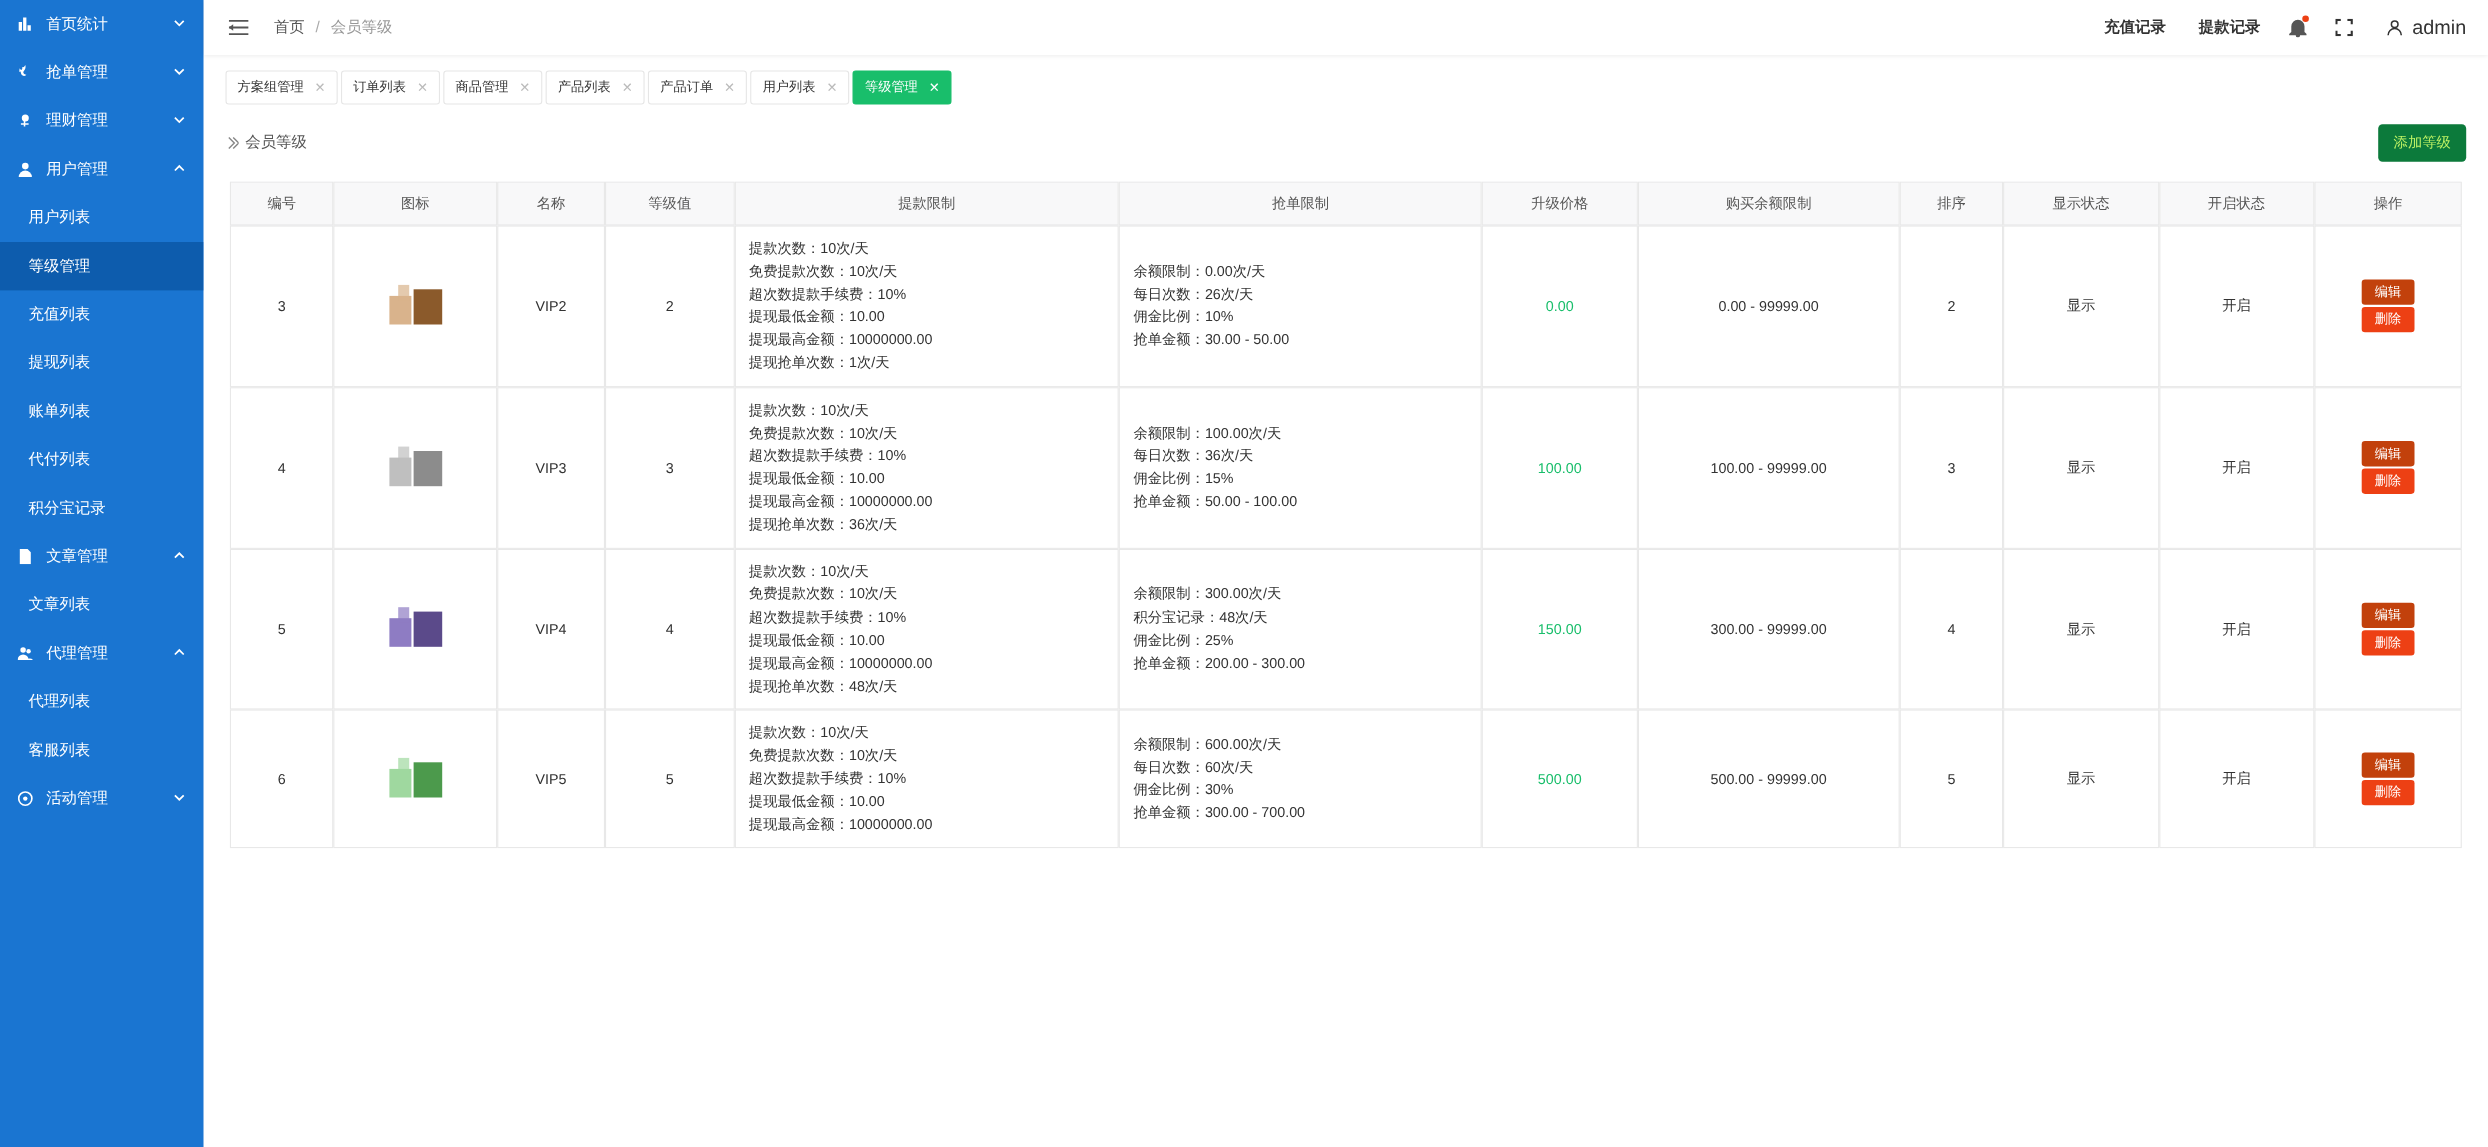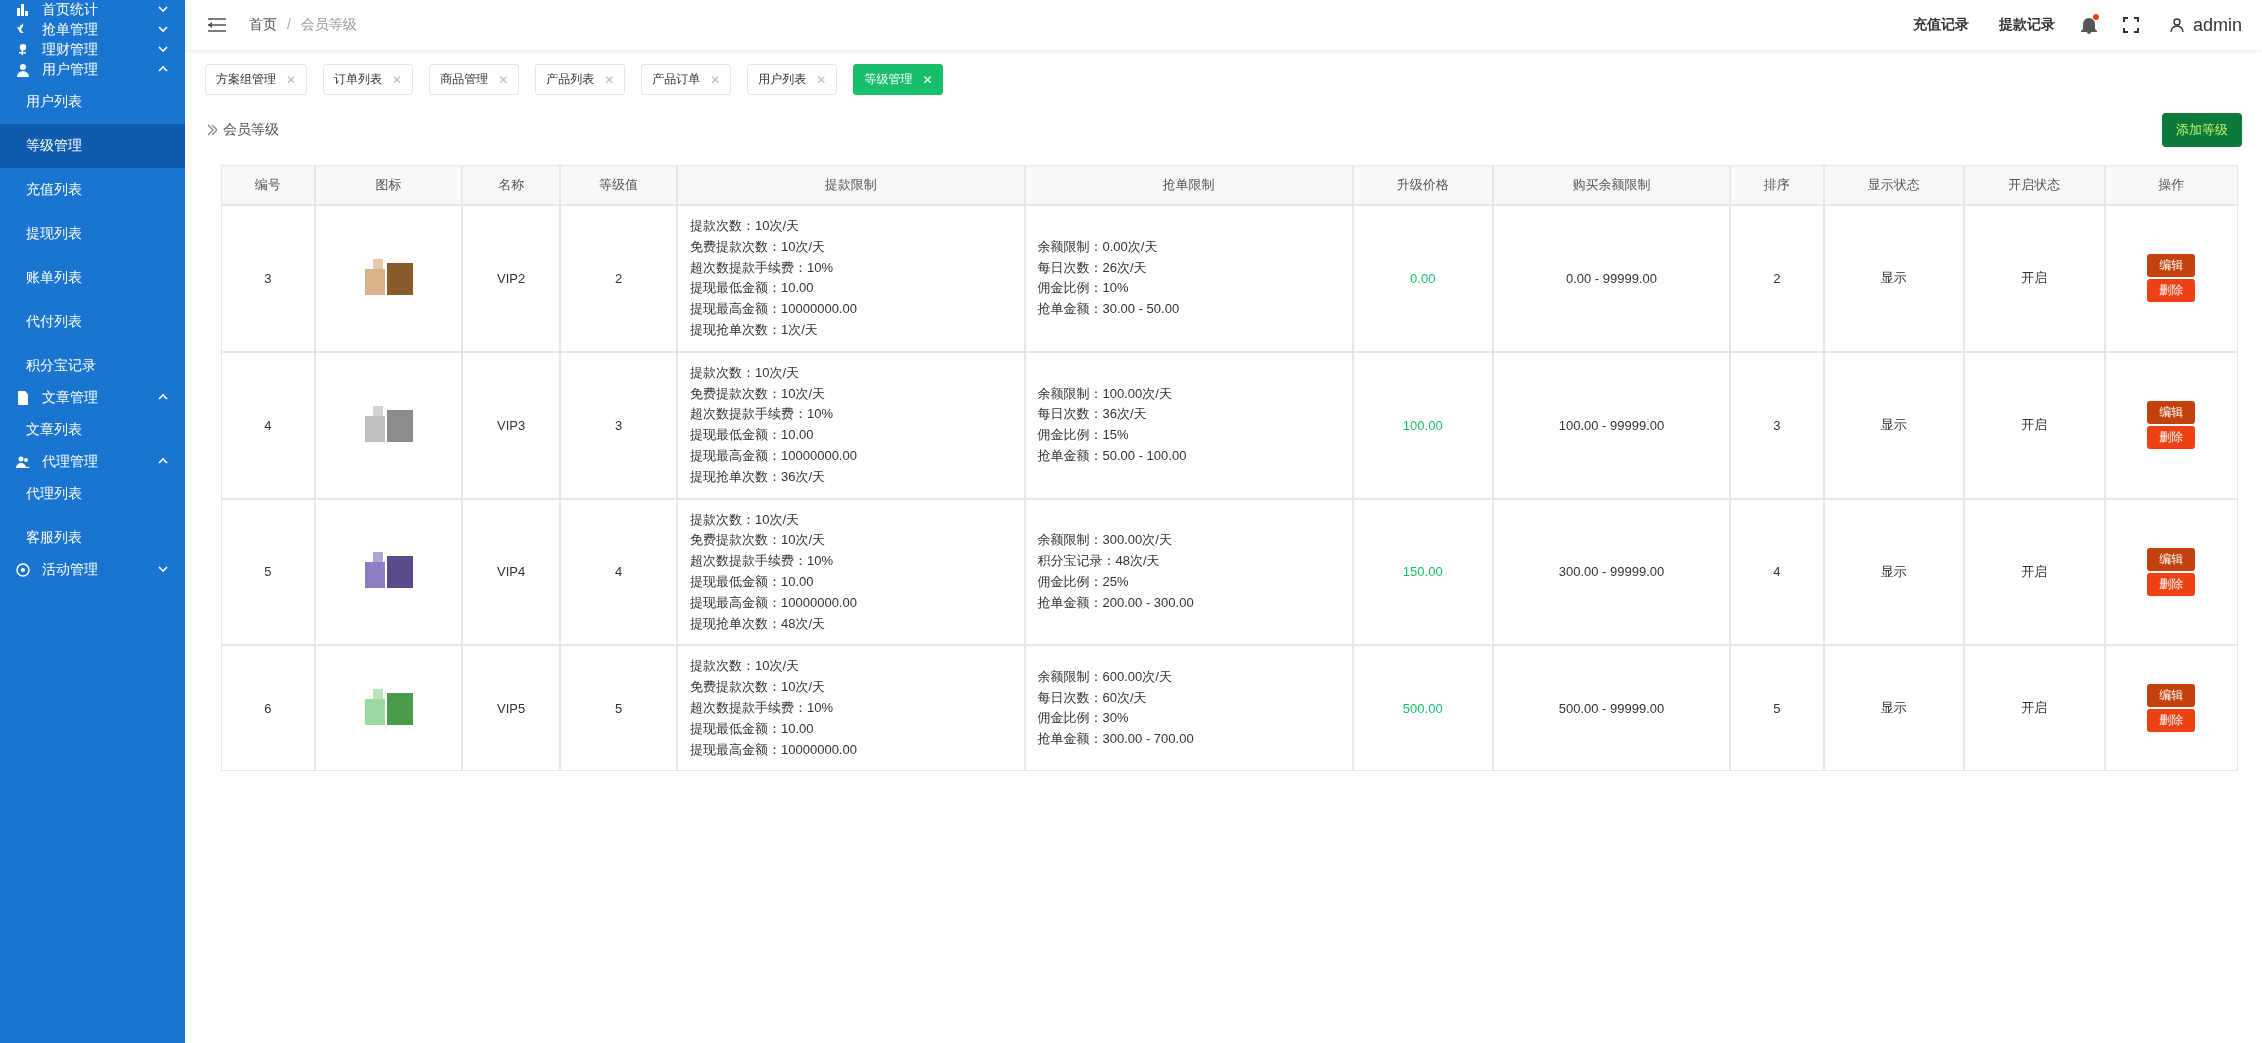--- a/index.html
+++ b/index.html
@@ -2,21 +2,21 @@
 <html><head>
 <meta charset="utf-8">
 <style>
 :root{--sidebar-bg:#1a75d1;--sidebar-hover:#1263b3;--border:#e6e6e6;--text:#333;--muted:#999;--green:#19be6b;--red:#ed4014;--tab-green:#19be6b;--price-green:#19be6b}
 *{box-sizing:border-box}
 body{margin:0;font-family:"Microsoft YaHei","PingFang SC",sans-serif;font-size:13px;color:#333;background:#fff}
 .layout{display:flex;width:2262px;height:1043px}
 
 
 .sidebar{width:185px;background:var(--sidebar-bg);color:#fff;overflow-y:auto;flex-shrink:0}
-.sidebar .menu-item{display:flex;align-items:center;padding:1px 16px;cursor:pointer;font-size:14px;font-weight:500;position:relative}
+.sidebar .menu-item{display:flex;align-items:center;padding:13px 16px;cursor:pointer;font-size:14px;font-weight:500;position:relative}
 .sidebar .menu-item .mi-icon{width:16px;margin-right:10px;display:inline-flex}
 .sidebar .menu-item .arrow{position:absolute;right:16px;top:50%;transform:translateY(-50%)}
 .sidebar .sub-item{padding:13px 16px 13px 26px;cursor:pointer;font-size:14px}
 .sidebar .sub-item.active{background:#0d5cad}
 .sidebar svg{fill:#fff}
 
 
 .main{flex:1;display:flex;flex-direction:column}
 .header{height:50px;display:flex;align-items:center;padding:0 20px;box-shadow:0 1px 4px rgba(0,0,0,.08);position:relative;z-index:5}
 .header .collapse-btn{width:24px;height:24px;display:flex;align-items:center;justify-content:center;cursor:pointer}
@@ -25,35 +25,35 @@
 .breadcrumb .cur{color:#999}
 .breadcrumb .home{color:#555;font-weight:500}
 .header .spacer{flex:1}
 .header .hlink{margin-left:30px;font-size:14px;font-weight:700;cursor:pointer}
 .header .hicon{margin-left:26px;cursor:pointer;display:flex;align-items:center;position:relative}
 .header .hicon .dot{position:absolute;top:-2px;right:-2px;width:6px;height:6px;border-radius:50%;background:var(--red)}
 .header .user{margin-left:30px;display:flex;align-items:center;font-size:18px;cursor:pointer}
 .header .user svg{margin-right:8px}
 
 
-.tabs-bar{padding:14px 20px 0;display:flex;gap:16px}
+.tabs-bar{padding:14px 20px 0;display:flex;gap:3px}
 .tab-item{border:1px solid var(--border);border-radius:3px;padding:6px 10px;font-size:12px;display:flex;align-items:center;cursor:pointer;background:#fff}
 .tab-item .close{margin-left:10px;color:#bbb;font-size:12px;line-height:1}
 .tab-item.active{background:var(--tab-green);color:#fff;border-color:var(--tab-green)}
 .tab-item.active .close{color:#fff}
 
 
 .page-title-row{display:flex;align-items:center;padding:18px 20px}
 .page-title-row .tt{display:flex;align-items:center;font-size:14px;color:#555}
 .page-title-row .tt svg{margin-right:6px}
 .page-title-row .spacer{flex:1}
 .btn-add{background:#0c7a3b;color:#bef264;border:none;padding:8px 14px;border-radius:4px;font-size:13px;cursor:pointer}
 
 
-.table-wrap{padding:0 24px 20px 36px;flex:1;overflow:auto}
+.table-wrap{padding:0 24px 20px 24px;flex:1;overflow:auto}
 .tbl{width:100%;border-collapse:separate;border-spacing:0}
 .tbl th,.tbl td{border:0.5px solid #e8e8e8;padding:10px 12px;text-align:center;vertical-align:middle;font-size:13px}
 .tbl thead th{background:#f8f8f9;font-weight:500;color:#555}
 .tbl td.left{text-align:left}
 .icon-img{width:56px;height:44px;display:inline-flex;align-items:center;justify-content:center}
 .icon-img svg{width:56px;height:44px}
 .price-green{color:var(--price-green)}
 .op-btn{display:block;width:48px;padding:3px 0;border-radius:3px;color:#fff;font-size:12px;margin:2px auto;text-align:center;cursor:pointer}
 .op-edit{background:#c2410c}
 .op-del{background:var(--red)}

